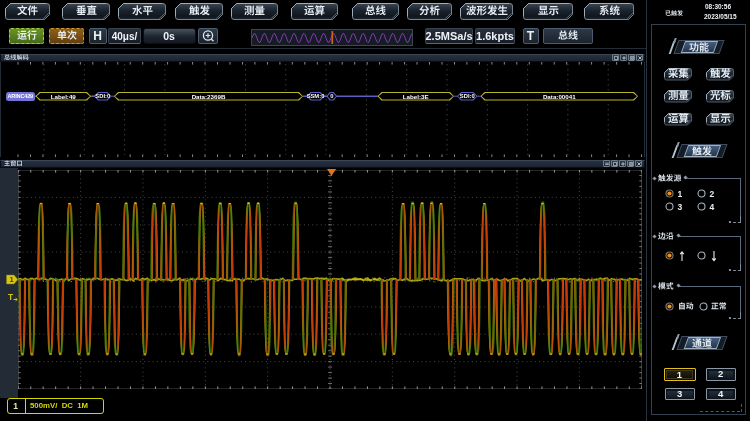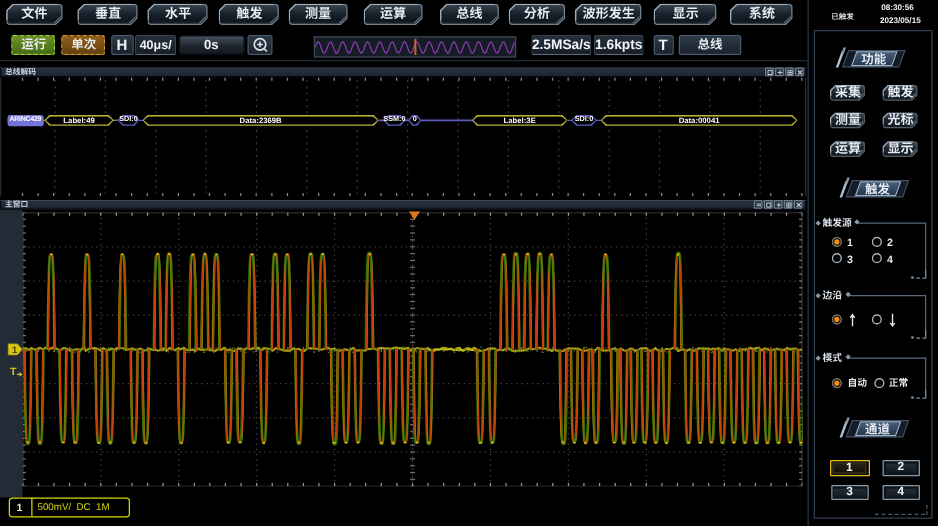--- a/index.html
+++ b/index.html
@@ -1036,21 +1036,21 @@
     <path d="M1.5 1h7.5l3.8 4.5-3.8 4.5H1.5z" fill="#d8c513" stroke="#8a7d0c" stroke-width=".5"></path>
     <text x="4.6" y="8" font-family="Liberation Sans" font-size="7.5" font-weight="bold" fill="#4a4208">1</text>
   </svg>
 <svg class="ab" style="left:7px;top:291.5px" width="12" height="10">
     <text x="1" y="8" font-family="Liberation Sans" font-size="8.5" font-weight="bold" fill="#d0c417">T</text>
     <path d="M6.5 7.5h3.4M8.6 6.1l1.7 1.4-1.7 1.4" stroke="#d0c417" stroke-width="1" fill="none"></path>
   </svg>
 <div class="ab" style="left:6.5px;top:397.5px;width:97px;height:16px;border:1px solid #d6d600;border-radius:3px"></div>
 <div class="ab" style="left:24.5px;top:398px;width:1px;height:15px;background:#d6d600"></div>
 <div class="ab" style="left:6.5px;top:397.5px;width:18px;height:16px;text-align:center;font-size:8.5px;font-weight:bold;color:#e6e6b0;line-height:16px">1</div>
-<div class="ab" style="left:30px;top:397.5px;font-size:7.8px;font-weight:normal;color:#d6d600;line-height:16.5px">500mV/&nbsp;&nbsp;DC&nbsp;&nbsp;1M</div>
+<div class="ab" style="left:30px;top:397.5px;font-size:7.8px;font-weight:bold;color:#d6d600;line-height:16.5px">500mV/&nbsp;&nbsp;DC&nbsp;&nbsp;1M</div>
 <div class="ab" style="left:645.5px;top:0;width:1px;height:421px;background:#2a3442"></div>
 <svg style="position:absolute;left:665px;top:9.5px;overflow:visible" width="18" height="8">
     <path transform="translate(0.00,5.28) scale(0.006000,-0.006000)" d="M91 793V674H711V461H255V597H131V130C131 -23 189 -62 383 -62C428 -62 669 -62 717 -62C900 -62 944 -7 967 183C932 190 877 210 846 230C831 84 816 58 712 58C653 58 434 58 382 58C272 58 255 67 255 130V343H711V296H836V793Z" fill="#e4eaf0"></path>
     <path transform="translate(6.00,5.28) scale(0.006000,-0.006000)" d="M242 504V415H190V504ZM326 504H380V415H326ZM189 592C201 615 212 639 223 664H307C299 639 289 614 279 592ZM169 850C142 731 89 613 21 540C40 527 72 502 93 482V327C93 216 88 67 31 -38C54 -48 98 -75 117 -91C153 -25 171 61 181 147H242V-56H326V147H380V31C380 22 377 20 371 20C364 20 346 20 328 21C341 -4 355 -48 358 -75C396 -75 422 -72 445 -55C467 -38 473 -10 473 29V592H382C403 633 424 679 438 718L368 761L352 757H257C265 780 272 804 278 827ZM242 330V236H188C189 268 190 299 190 327V330ZM326 330H380V236H326ZM651 847V670H506V265H653V88L476 72L497 -43C598 -32 731 -16 860 1C868 -28 873 -55 876 -78L977 -44C967 28 928 140 886 227L793 197C806 168 818 137 829 105L775 100V265H928V670H775V847ZM601 571H664V364H601ZM764 571H829V364H764Z" fill="#e4eaf0"></path>
     <path transform="translate(12.00,5.28) scale(0.006000,-0.006000)" d="M668 791C706 746 759 683 784 646L882 709C855 745 800 805 761 846ZM134 501C143 516 185 523 239 523H370C305 330 198 180 19 85C48 62 91 14 107 -12C229 55 320 142 389 248C420 197 456 151 496 111C420 67 332 35 237 15C260 -12 287 -59 301 -91C409 -63 509 -24 595 31C680 -25 782 -66 904 -91C920 -58 953 -8 979 18C870 36 776 67 697 109C779 185 844 282 884 407L800 446L778 441H484C494 468 503 495 512 523H945L946 638H541C555 700 566 766 575 835L440 857C431 780 419 707 403 638H265C291 689 317 751 334 809L208 829C188 750 150 671 138 651C124 628 110 614 95 609C107 580 126 526 134 501ZM593 179C542 221 500 270 467 325H713C682 269 641 220 593 179Z" fill="#e4eaf0"></path>
   </svg>
 <div class="ab" style="left:705px;top:2.5px;width:45px;font-size:6.5px;font-weight:bold;color:#eef2f6">08:30:56</div>
 <div class="ab" style="left:704px;top:13px;width:47px;font-size:6.5px;font-weight:bold;color:#eef2f6">2023/05/15</div>
 <div class="ab" style="left:650.5px;top:24px;width:95px;height:391px;border:1px solid #33404f"></div>
 <div class="ab" style="left:676px;top:40px;width:46px;height:14px;background:#141c28;border:1px solid #3e4e60;transform:skewX(-20deg)"></div>

